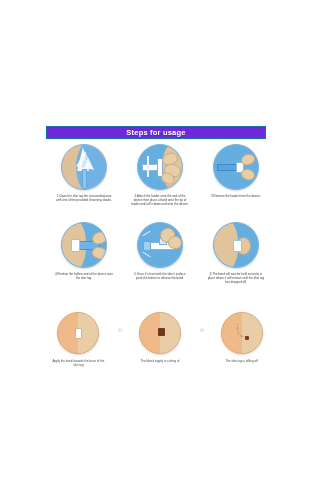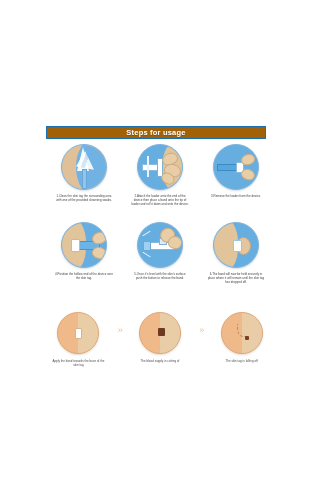--- a/index.html
+++ b/index.html
@@ -9,21 +9,21 @@
     overflow:hidden;
   }
   #page{position:relative;width:320px;height:480px;background:#ffffff;}
 
   
   .sheet{position:absolute;left:46px;top:126px;width:228px;height:240px;}
 
   
   .titlebar{
     position:absolute;left:0;top:0;width:220px;height:13px;
-    background:#a16207;border:1px solid #1b6fb0;
+    background:#6d28d9;border:1px solid #1b6fb0;
     box-sizing:border-box;
     display:flex;align-items:center;justify-content:center;
   }
   .titlebar .t{
     color:#ffffff;font-size:7.5px;font-weight:bold;letter-spacing:.2px;
     line-height:1;text-shadow:0 1px 0 rgba(0,0,0,.18);
   }
 
   
   .row{position:absolute;left:0;width:228px;display:flex;}

